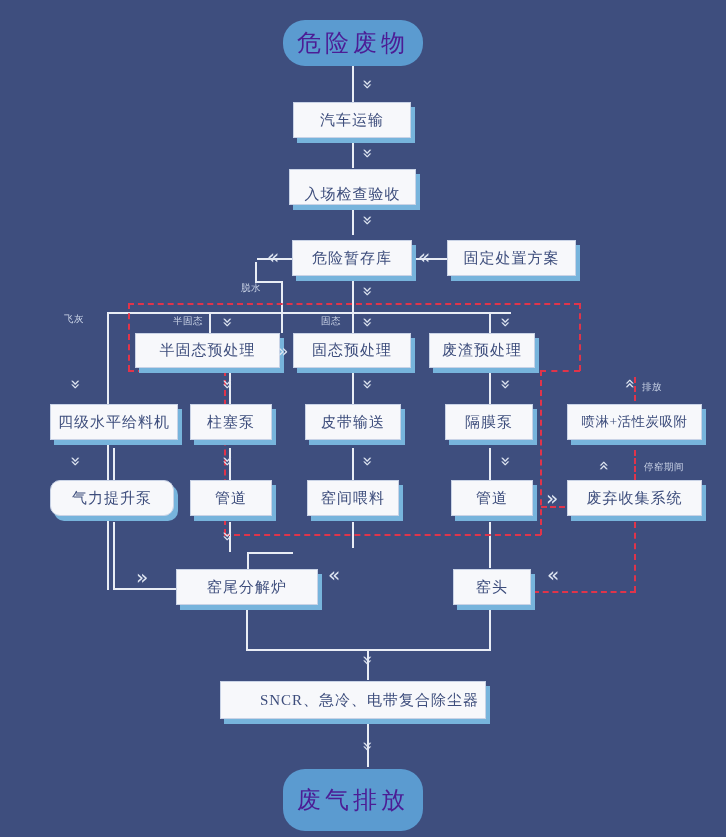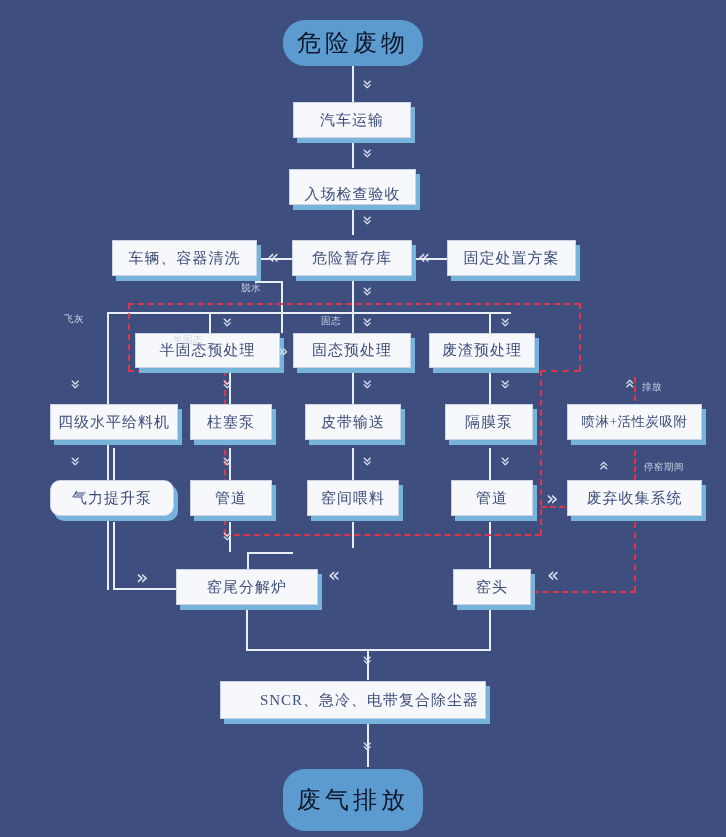--- a/index.html
+++ b/index.html
@@ -34,21 +34,21 @@
     font-size:15px;
     letter-spacing:1px;
     box-sizing:border-box;
     white-space:nowrap;
   }
   .box.small{font-size:13.5px;letter-spacing:0.5px;}
   .pill{
     position:absolute;
     background:#5b9bd0;
     border-radius:22px;
-    color:#0f172a;
+    color:#4c1d95;
     display:flex;align-items:center;justify-content:center;
     font-size:24px;
     letter-spacing:4px;
     box-sizing:border-box;
   }
 
   
   .arw{
     position:absolute;
     color:#dfe6f2;
@@ -150,23 +150,20 @@
   </div>
 
   <div class="box" style="left:293px;top:102px;width:118px;height:36px;">
     <span>汽车运输</span>
   </div>
 
   <div class="box" style="left:289px;top:169px;width:127px;height:36px;align-items:flex-end;">
     <span>入场检查验收</span>
   </div>
 
-  <div class="box" style="left:112px;top:240px;width:145px;height:36px;">
-    <span>车辆、容器清洗</span>
-  </div>
 
   <div class="box" style="left:292px;top:240px;width:120px;height:36px;">
     <span>危险暂存库</span>
   </div>
 
   <div class="box" style="left:447px;top:240px;width:129px;height:36px;">
     <span>固定处置方案</span>
   </div>
 
   <div class="box" style="left:135px;top:333px;width:145px;height:35px;">
@@ -267,18 +264,18 @@
   <div class="arw dn" style="left:222px;top:528px;">»</div>
   <div class="arw big" style="left:136px;top:567px;">»</div>
   <div class="arw lf big" style="left:328px;top:567px;">»</div>
   <div class="arw lf big" style="left:547px;top:567px;">»</div>
 
   <div class="arw dn" style="left:362px;top:652px;">»</div>
   <div class="arw dn" style="left:362px;top:738px;">»</div>
 
   <div class="cap" style="left:241px;top:282px;">脱水</div>
   <div class="cap" style="left:64px;top:313px;">飞灰</div>
-  <div class="cap" style="left:173px;top:334px;">半固态</div>
+  <div class="cap" style="left:173px;top:315px;">半固态</div>
   <div class="cap" style="left:321px;top:315px;">固态</div>
   <div class="cap" style="left:642px;top:381px;">排放</div>
   <div class="cap" style="left:644px;top:461px;">停窑期间</div>
 
 </div>
 
 </body></html>

